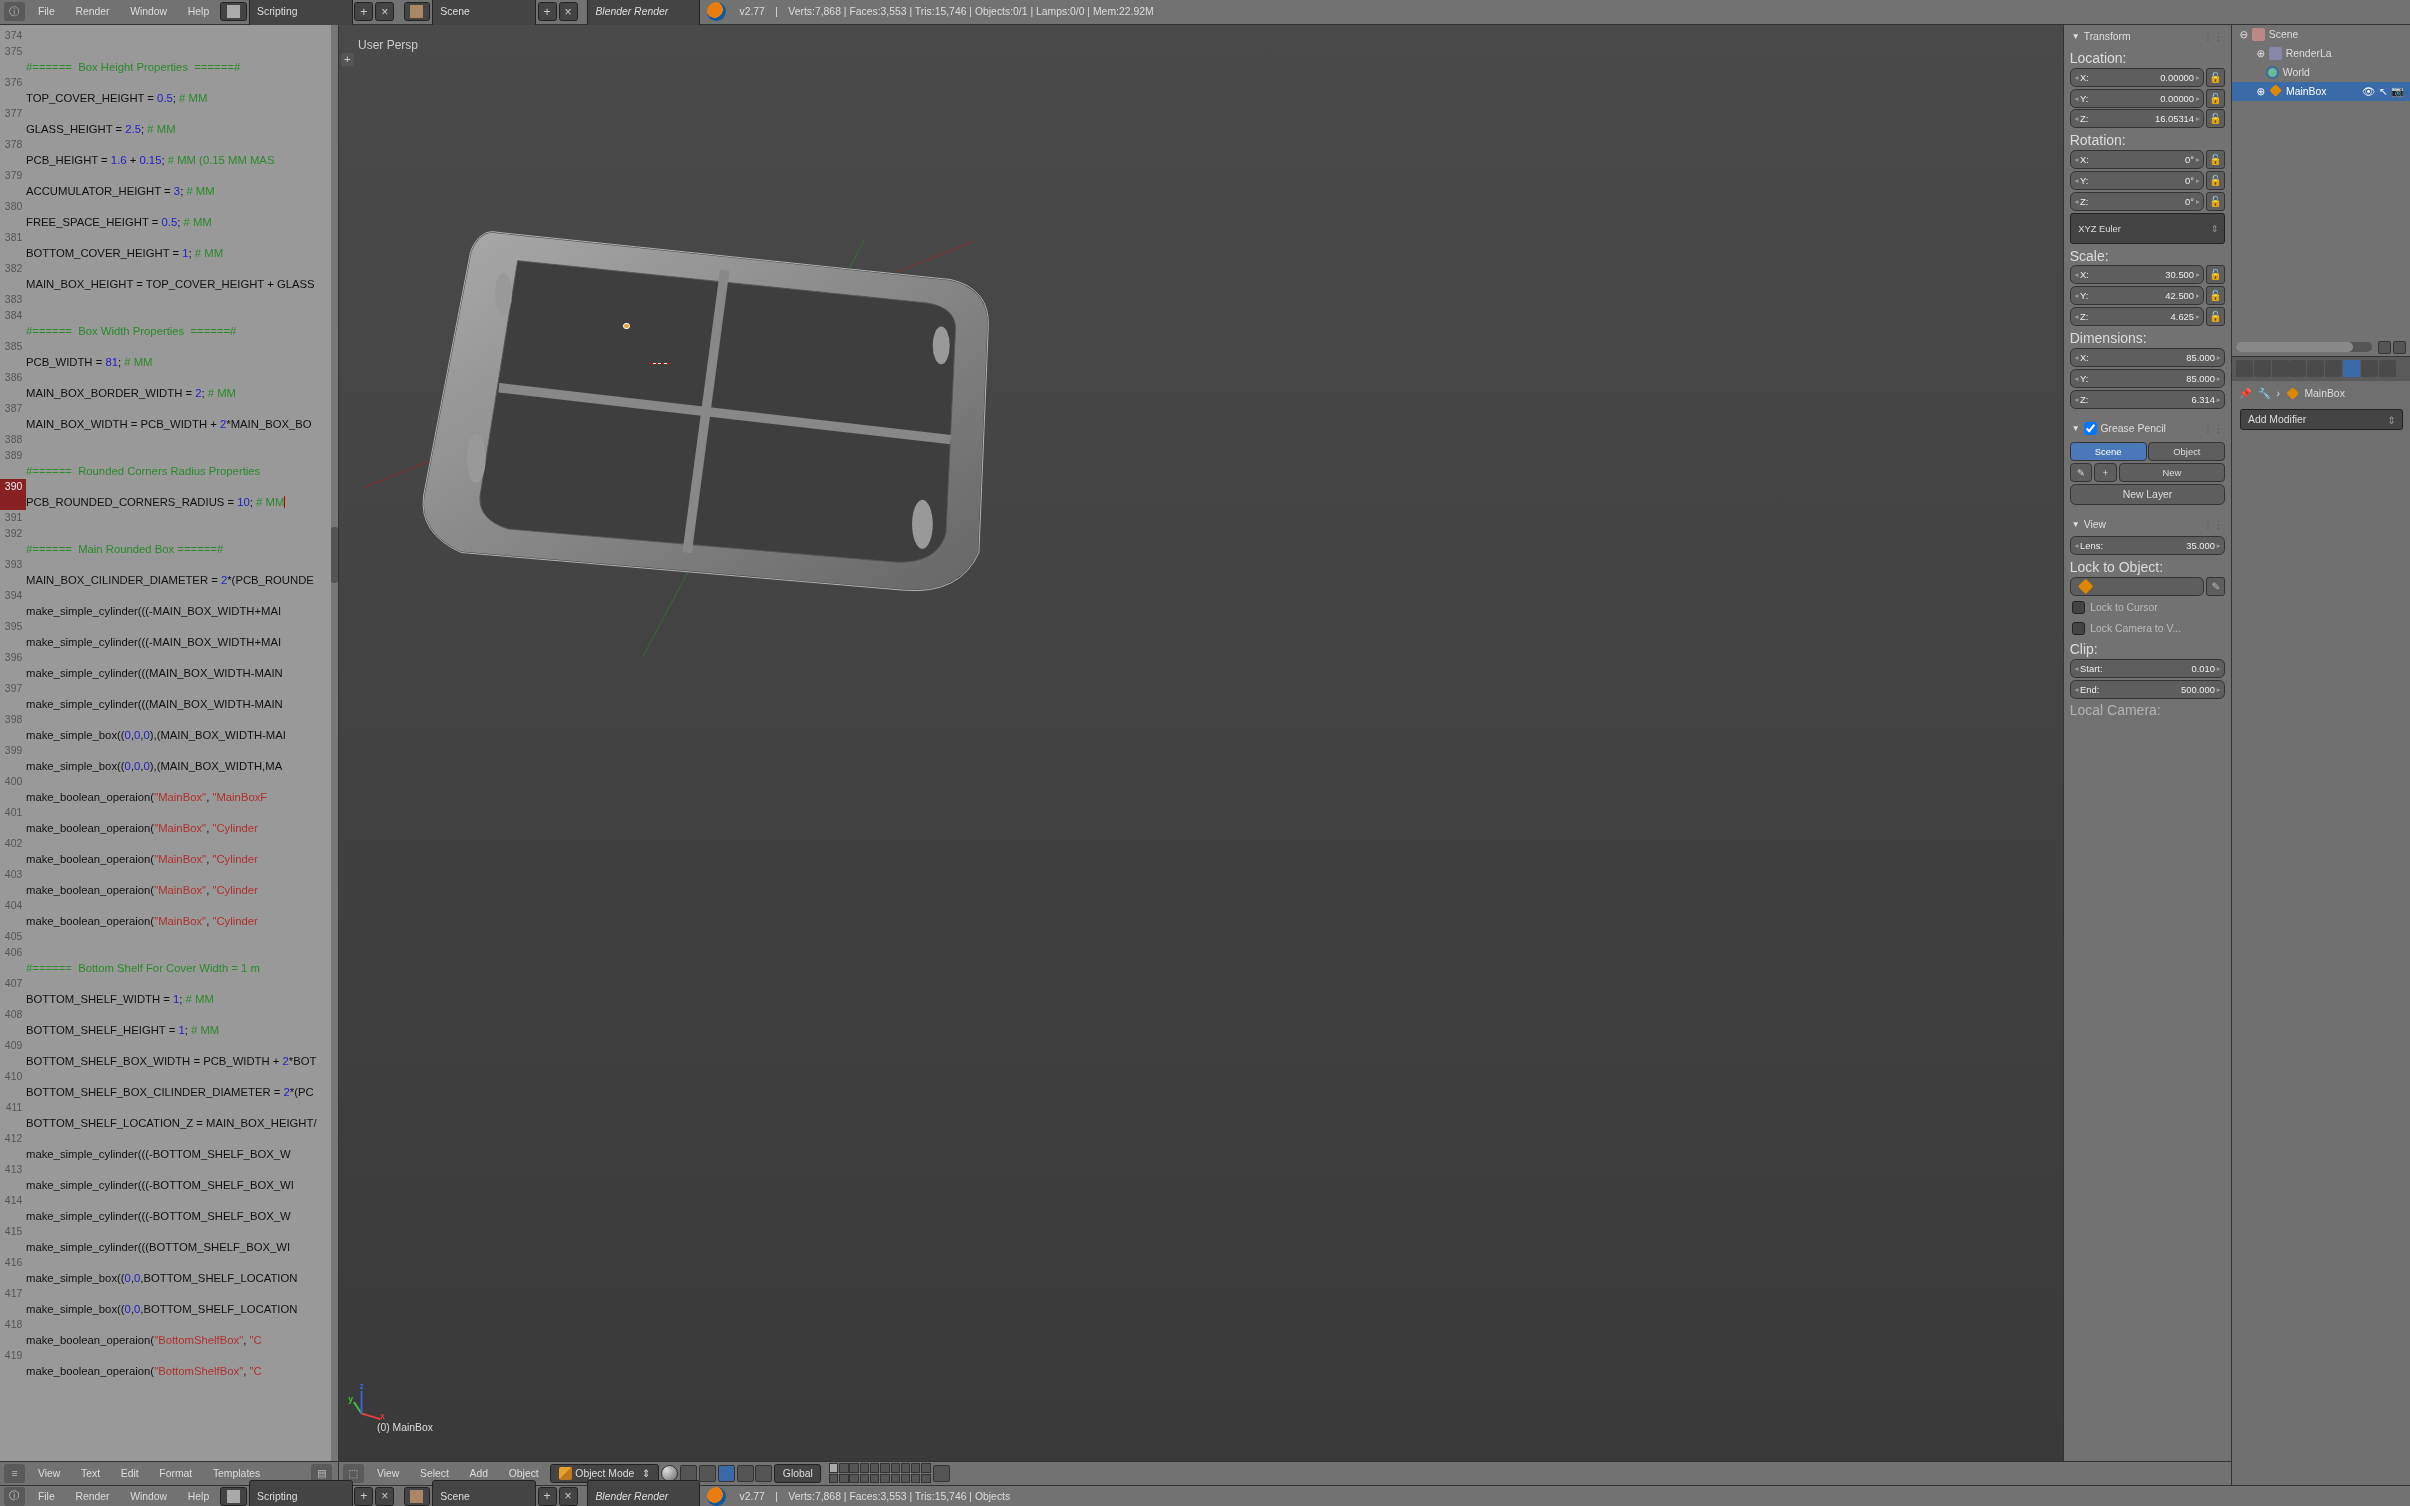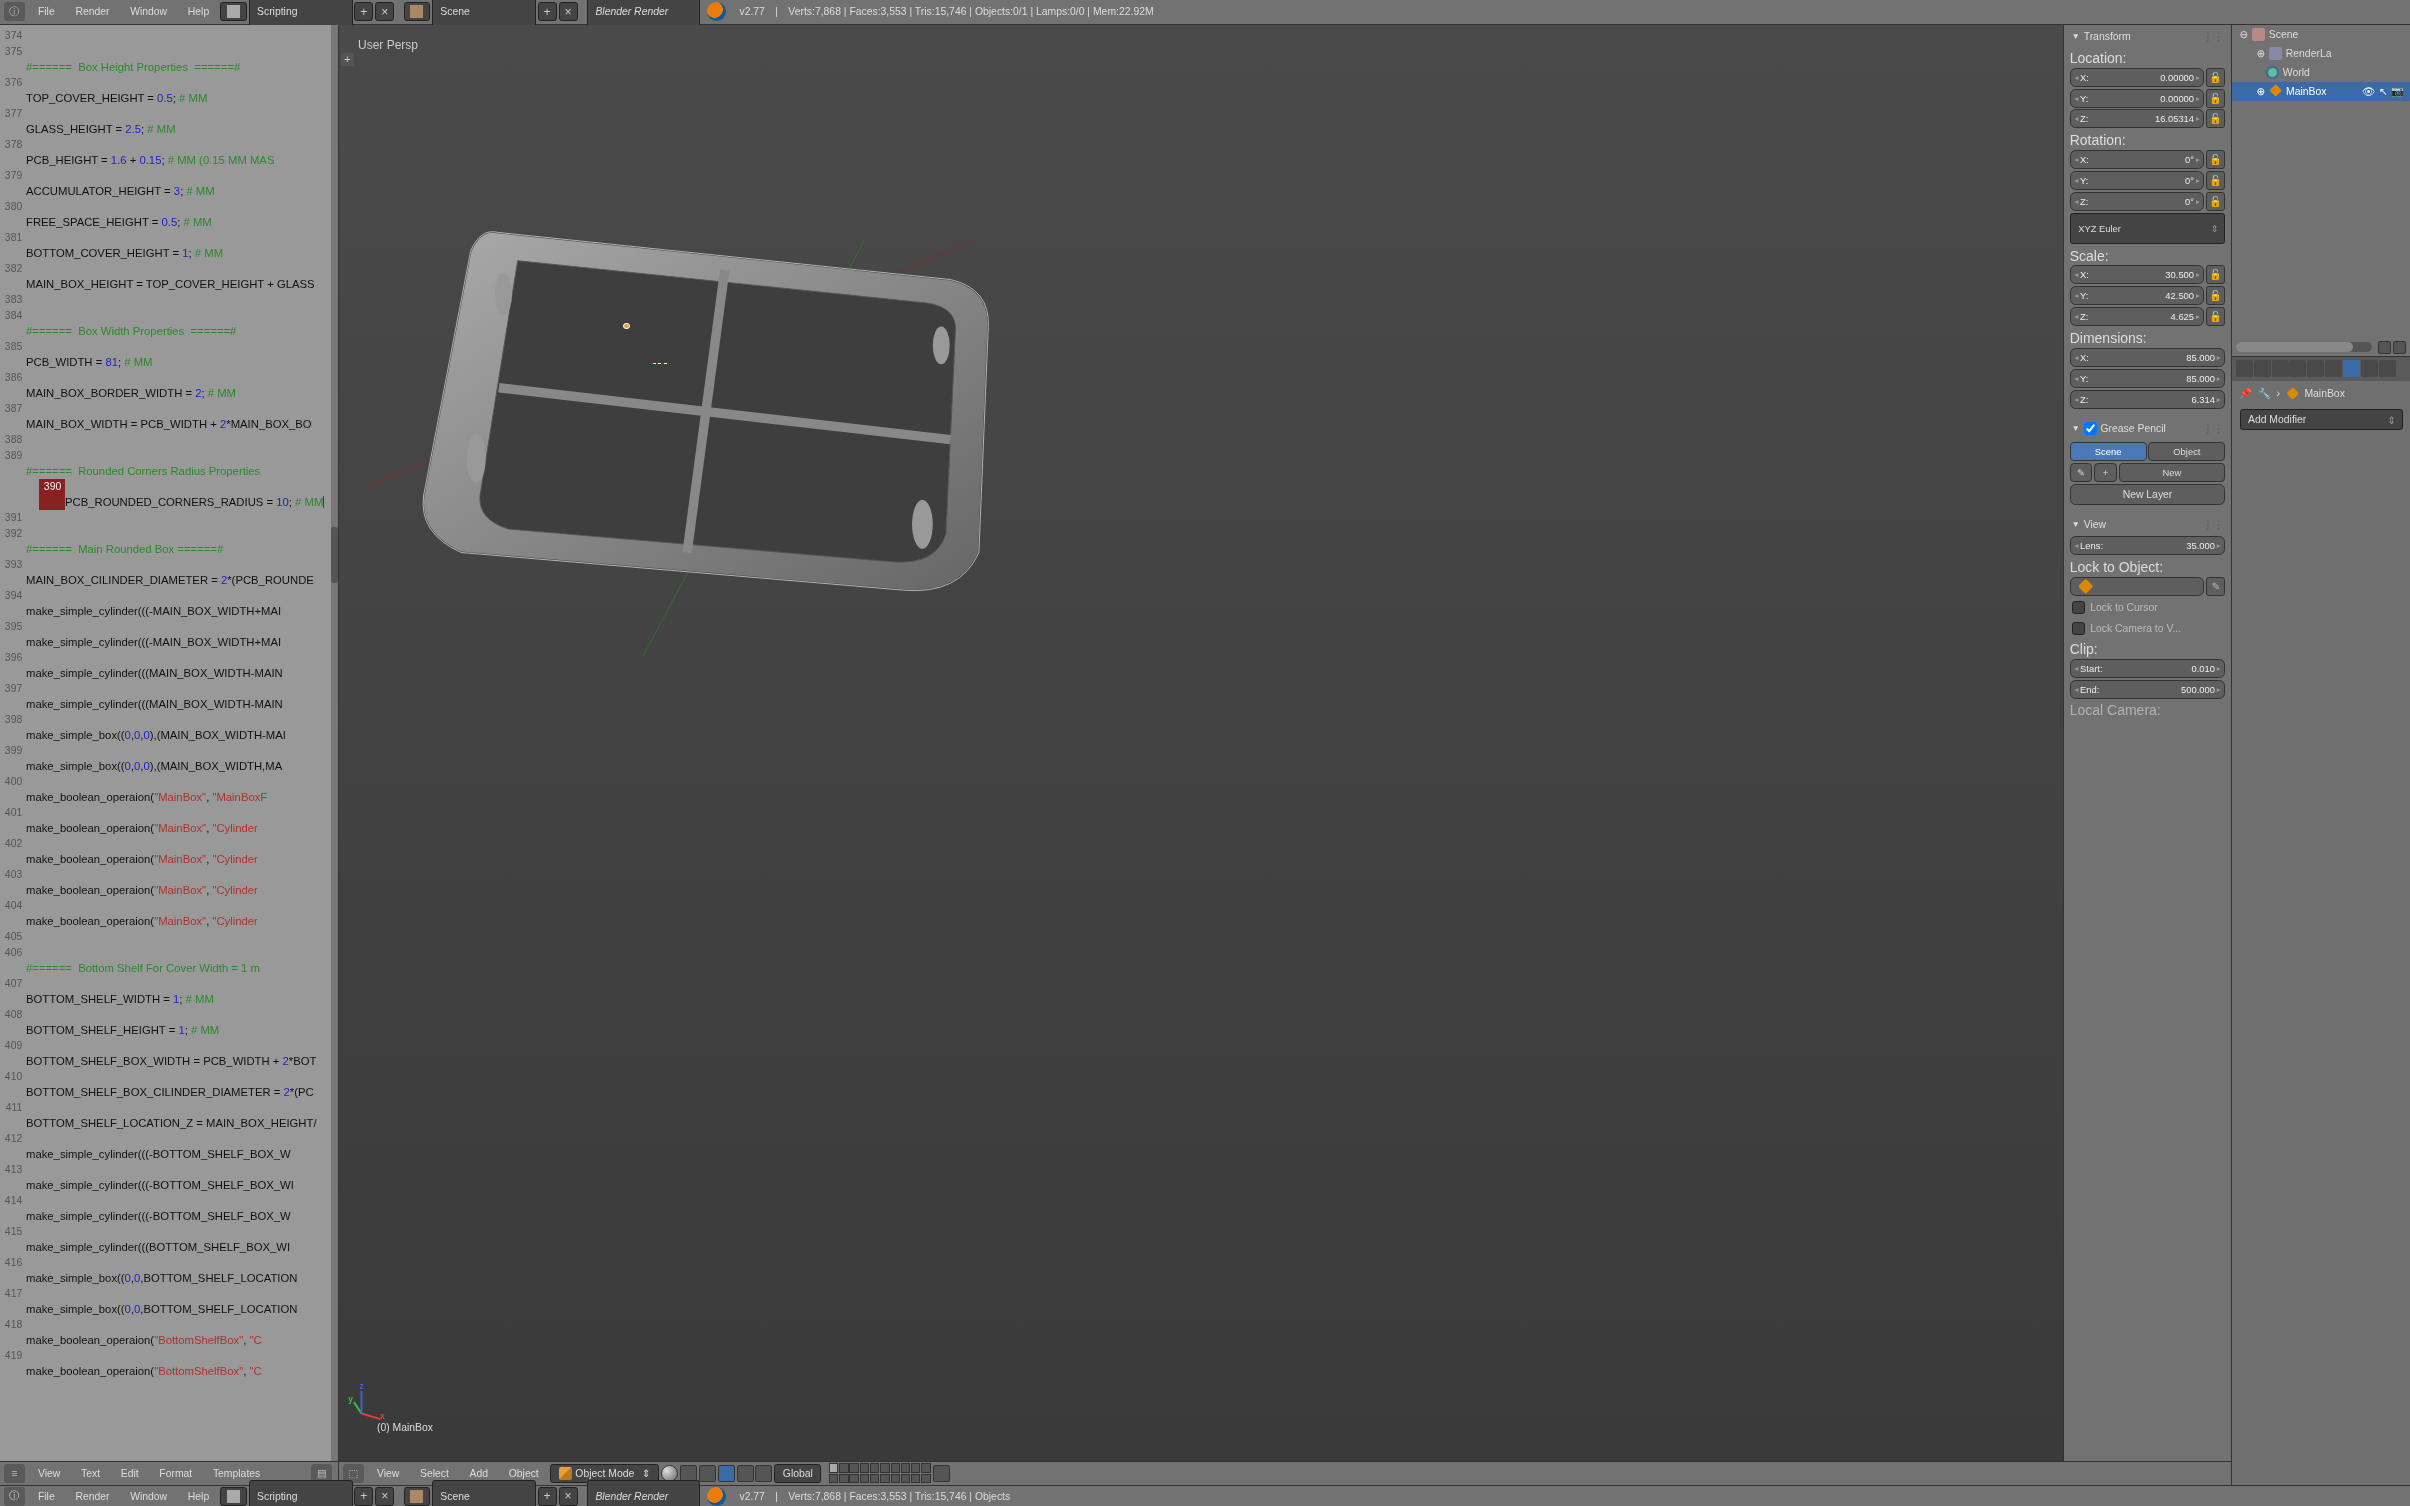--- a/index.html
+++ b/index.html
@@ -19,21 +19,21 @@
 .mb-sq-btn { width: 19px; height: 19px; background: #444; border: 0.9px solid #222; border-radius: 2.8px; display: flex; align-items: center; justify-content: center; color: #ccc; font-size: 12.2px; }
 .blender-logo { width: 19px; height: 19px; background: radial-gradient(circle at 40% 40%, #e87d0d 50%, #0f5a9e 52%); border-radius: 50%; margin: 0 5.6px; }
 .info-text { color: #ddd; font-size: 10.4px; padding-left: 5.6px; white-space: nowrap; }
 
 
 .main { flex: 1; display: flex; overflow: hidden; }
 .left-panel { width: 339px; display: flex; flex-direction: column; background: #999; border-right: 0.9px solid #333; }
 .code-area { flex: 1; overflow: hidden; background: #999; font-family: 'Courier New', monospace; font-size: 11.3px; line-height: 15px; position: relative; padding-top: 3.8px; }
 .code-line { display: flex; }
 .ln { width: 26px; text-align: right; padding-right: 3.8px; color: #555; user-select: none; font-size: 10.4px; }
-.ln.hl { background: #822; color: #eee; margin-left: 39px; }
+.ln.hl { background: #822; color: #eee; }
 .cc { flex: 1; white-space: pre; color: #111; overflow: hidden; margin-top: 16px; }
 .cc .comment { color: #2a8a2a; }
 .cc .num { color: #2020cc; }
 .cc .str { color: #b03030; }
 .cc .cursor { border-right: 0.9px solid #c00; }
 .code-scroll { position: absolute; right: 0; top: 0; bottom: 0; width: 7.5px; background: #777; }
 .code-thumb { position: absolute; right: 0; top: 35%; width: 7.5px; height: 56px; background: #555; border-radius: 2.8px; }
 
 .text-footer { height: 24.5px; background: #727272; border-top: 0.9px solid #333; display: flex; align-items: center; padding: 0 3.8px; gap: 1.9px; }
 

